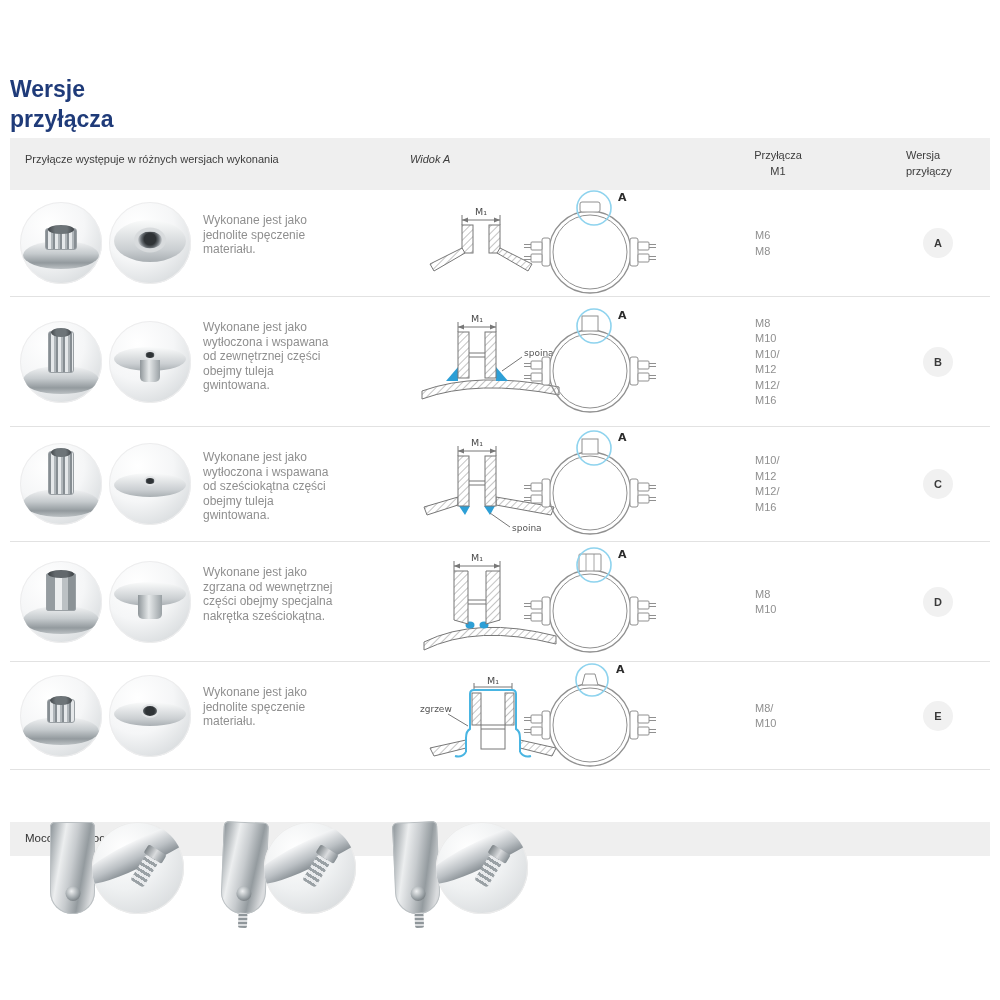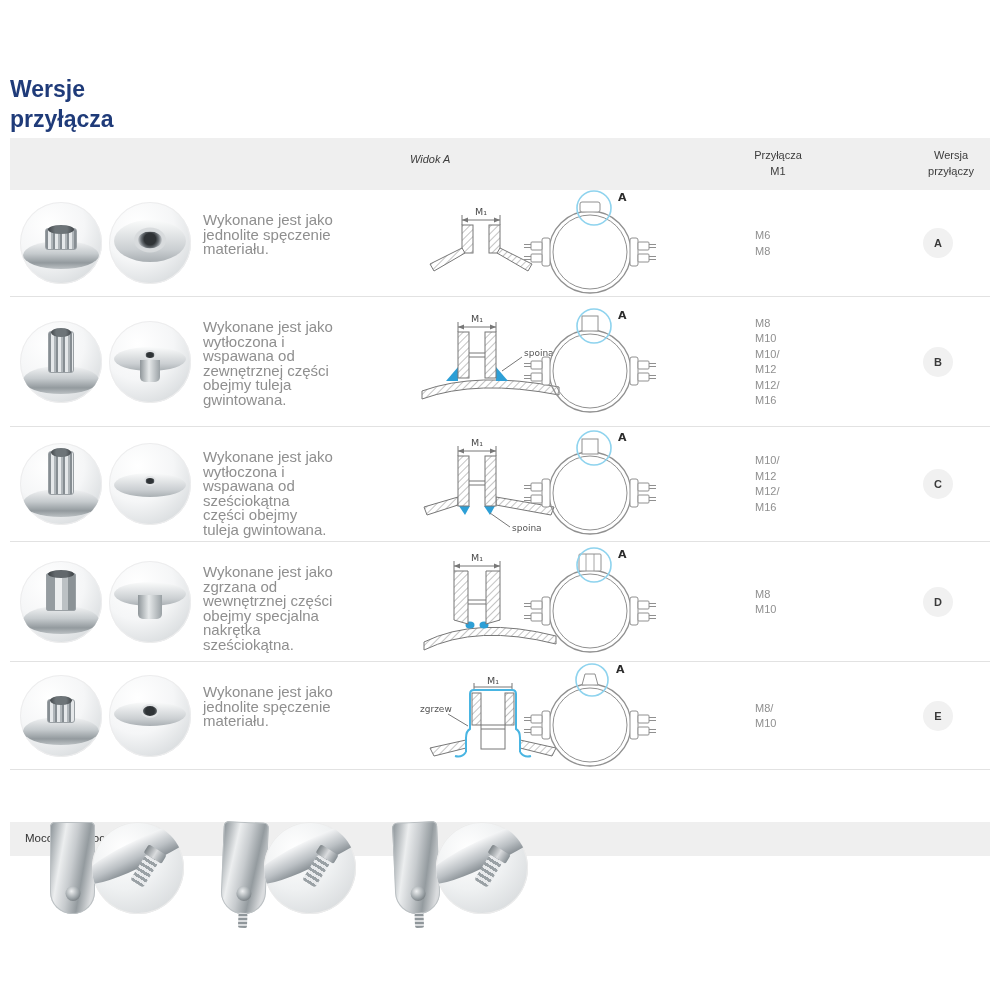--- a/index.html
+++ b/index.html
@@ -15,21 +15,21 @@
 
   .title{position:absolute;left:10px;top:74px;font-size:23px;font-weight:bold;
          color:var(--title-navy);line-height:30px;white-space:pre-line;}
 
   .bar{position:absolute;left:10px;right:10px;background:#efefef;}
   .thead{top:138px;height:52px;}
   .h-item{position:absolute;font-size:11px;color:#3c3c3c;line-height:16px;}
   .h-intro{left:15px;top:13px;}
   .h-view{left:400px;top:13px;font-style:italic;}
   .h-thread{left:723px;top:9px;width:90px;text-align:center;white-space:pre-line;}
-  .h-version{left:896px;top:9px;width:90px;text-align:center;white-space:pre-line;}
+  .h-version{left:896px;top:9px;width:90px;text-align:left;white-space:pre-line;}
 
   .rows{position:absolute;left:10px;right:10px;top:190px;}
   .row{position:relative;border-bottom:1px solid #e2e2e2;}
   .row-a{height:107px;}.row-b{height:130px;}.row-c{height:115px;}
   .row-d{height:120px;}.row-e{height:108px;}
 
   .photos{position:absolute;left:10px;top:50%;transform:translateY(-50%);display:flex;gap:7px;}
   .photo{width:82px;height:82px;border-radius:50%;position:relative;overflow:hidden;
          background:radial-gradient(circle at 35% 28%, #ffffff 0%, #f5f6f7 45%, #dee1e3 75%, #cbcfd1 100%);
          box-shadow:inset 0 0 0 1px #ededee;}
@@ -48,21 +48,21 @@
   .hole{position:absolute;left:50%;top:46%;transform:translate(-50%,-50%);width:32px;height:25px;border-radius:50%;
         background:radial-gradient(circle at 50% 45%,#2f3336 0 38%,#6a7075 58%,#c6cacd 78%);
         border:4px solid #d8dbdd;}
   .plate{position:absolute;left:5px;right:5px;top:32%;height:24px;border-radius:50%;
          background:linear-gradient(180deg,#fafbfb,#cbcfd2 70%,#a9afb3);}
   .dot-hole{position:absolute;left:50%;top:42%;transform:translate(-50%,-50%);width:13px;height:10px;border-radius:50%;
             background:radial-gradient(circle,#2f3336 0 50%,#787f83 100%);border:2px solid #e2e4e6;}
   .stub-down{position:absolute;left:50%;top:48%;transform:translateX(-50%);width:20px;height:22px;
             background:linear-gradient(90deg,#8f969a,#e6e9ea 45%,#9aa1a5);border-radius:0 0 5px 5px;}
 
-  .desc{position:absolute;left:193px;top:23px;width:132px;font-size:15px;line-height:14.5px;color:#8f8f8f;}
+  .desc{position:absolute;left:193px;top:23px;width:132px;font-size:12px;line-height:14.5px;color:#8f8f8f;}
   .xsec{position:absolute;left:408px;}
   .clamp{position:absolute;left:514px;top:50%;transform:translateY(-50%);}
   .sizes{position:absolute;left:745px;top:50%;transform:translateY(-50%);
          font-size:11px;line-height:15.5px;color:#8f8f8f;white-space:pre-line;}
   .badge{position:absolute;left:913px;top:50%;transform:translateY(-50%);width:30px;height:30px;border-radius:50%;
          background:#f1f1f1;display:flex;align-items:center;justify-content:center;
          font-size:11px;font-weight:bold;color:#3a3a3a;}
 
   .side-head{top:778px;height:34px;margin-top:44px;}
   .side-head span{position:absolute;left:15px;top:10px;font-size:11.5px;color:#333;}
@@ -105,20 +105,21 @@
         <rect width="5" height="5" fill="#ffffff"></rect>
         <line x1="0" y1="0" x2="0" y2="5" stroke="#8a8a8a" stroke-width="1"></line>
       </pattern>
     </defs>
   </svg>
 
   <div class="title">Wersje
 przyłącza</div>
 
   <div class="bar thead">
+    <span class="h-item h-intro">Przyłącze występuje w różnych wersjach wykonania</span>
     <span class="h-item h-view">Widok A</span>
     <span class="h-item h-thread">Przyłącza
 M1</span>
     <span class="h-item h-version">Wersja
 przyłączy</span>
   </div>
 
   <div class="rows">
 
     <div class="row row-a">

